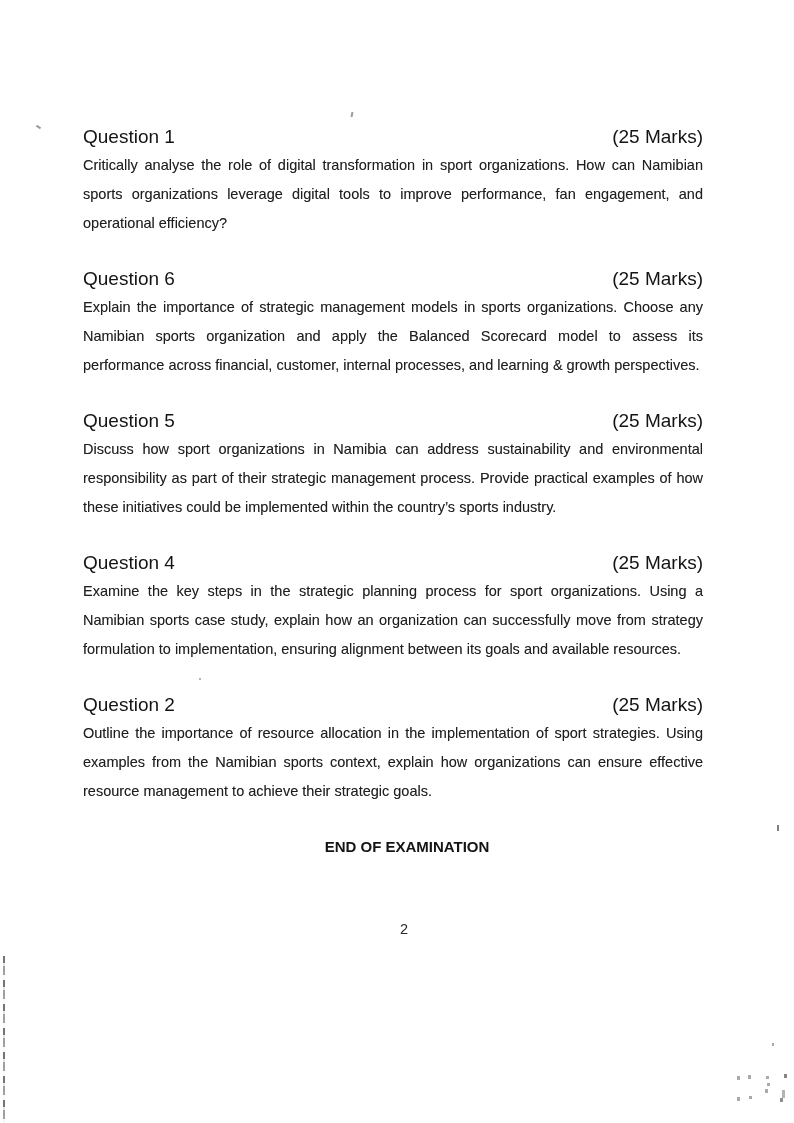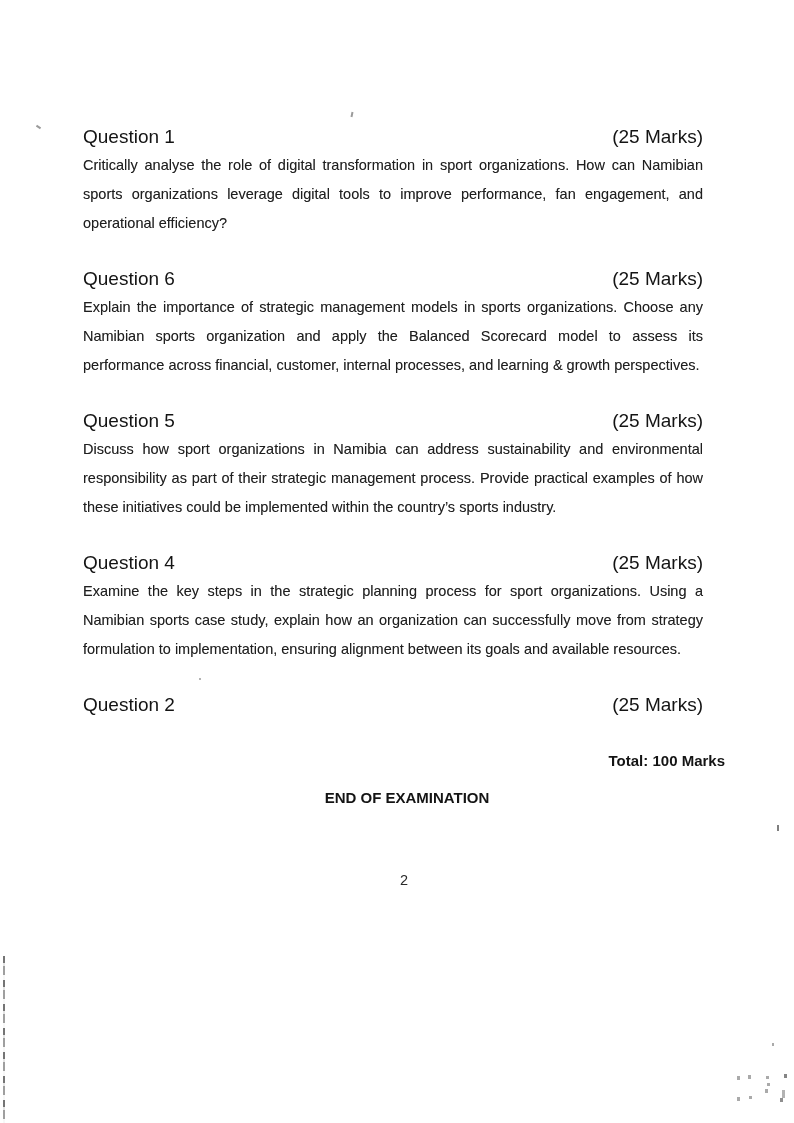--- a/index.html
+++ b/index.html
@@ -143,23 +143,23 @@
       <span>(25 Marks)</span>
     </div>
     <p class="q-body">Examine the key steps in the strategic planning process for sport organizations. Using a Namibian sports case study, explain how an organization can successfully move from strategy formulation to implementation, ensuring alignment between its goals and available resources.</p>
   </section>
 
   <section class="question">
     <div class="q-head">
       <span>Question 2</span>
       <span>(25 Marks)</span>
     </div>
+    <p class="q-body">Outline the importance of resource allocation in the implementation of sport strategies. Using examples from the Namibian sports context, explain how organizations can ensure effective resource management to achieve their strategic goals.</p>
   </section>
 
-  <div class="total-line">Total: 100 Marks</div>
   <div class="end-line">END OF EXAMINATION</div>
   <div class="page-number">2</div>
 
 </div>
 
 <div class="artifact scan-edge-line"></div>
 <div class="artifact speck s1"></div>
 <div class="artifact speck s2"></div>
 <div class="artifact speck s3"></div>
 <div class="artifact speck s4"></div>

